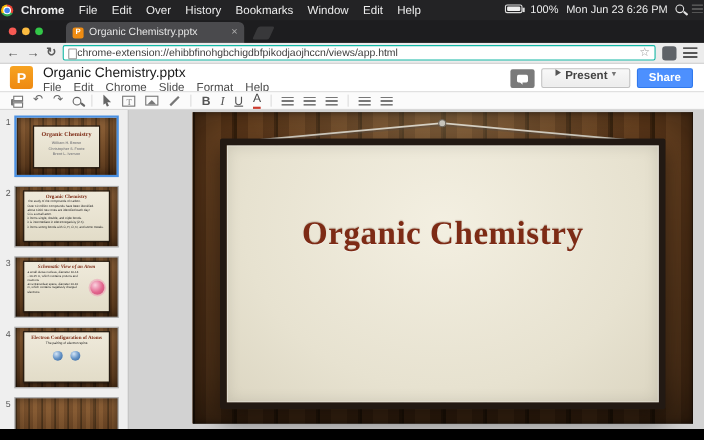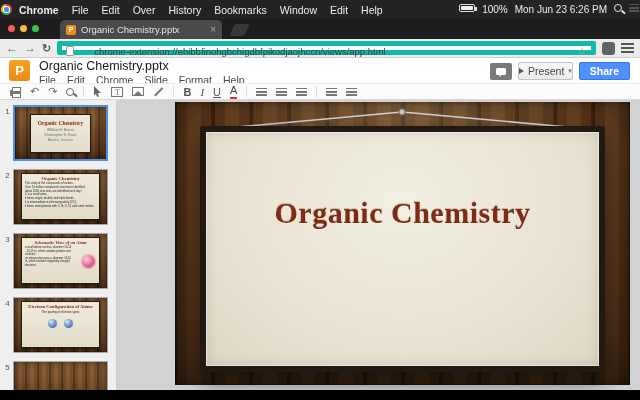--- a/index.html
+++ b/index.html
@@ -41,44 +41,44 @@
   .tab-title { font-size:9.5px; color:#e6e6e6; white-space:nowrap; overflow:hidden; text-overflow:ellipsis; flex:1; }
   .tab-close { font-size:10px; color:#aaa; line-height:10px; }
   .newtab { position:absolute; left:232px; top:5px; width:15px; height:12px; background:#38383a;
             transform:skewX(-25deg); border-radius:2px; }
 
   
   .addressbar { position:absolute; top:39px; left:0; right:0; height:19px; background:#ececec;
                 border-bottom:1px solid #cfcfcf; display:flex; align-items:center; gap:6px; padding:0 6px; }
   .nav-ic { font-size:12px; font-weight:bold; color:#5a5a5a; line-height:1; }
   .nav-ic.refresh { font-size:11px; }
-  .urlbox { flex:1; height:14px; background:#fff; border:5px solid #14b8a6; border-radius:2px;
-            display:flex; align-items:flex-start; gap:20px; padding:0 4px; }
+  .urlbox { flex:1; height:14px; background:#fff; border:1px solid #14b8a6; border-radius:2px;
+            display:flex; align-items:flex-end; gap:0; padding:0 4px; }
   .page-ic { width:8px; height:10px; border:1px solid #9b9b9b; border-radius:1px; background:#fff; flex:0 0 auto; }
   .url { font-size:9.5px; color:#3c3c3c; white-space:nowrap; overflow:hidden; text-overflow:ellipsis; flex:1; }
   .star { font-size:11px; color:#9a9a9a; line-height:1; }
   .ext-ic { width:13px; height:13px; border-radius:3px; background:#5f6368; }
 
   
   .appheader { position:absolute; top:58px; left:0; right:0; height:25px; background:#fff; }
   .applogo { position:absolute; left:9px; top:2px; width:21px; height:21px; border-radius:3px;
              background:linear-gradient(#f7a321,#ee8912); color:#fff; font-weight:bold; font-size:13px;
              line-height:21px; text-align:center; }
   .doc-block { margin-left:39px; padding-top:1px; }
   .doc-title { font-size:12.5px; color:#1a1a1a; }
   .menus { display:flex; gap:11px; font-size:10.5px; color:#4a4a4a; margin-top:1px; }
   .hdr-right { position:absolute; right:10px; top:4px; display:flex; align-items:center; gap:6px; }
   .comment-btn { width:22px; height:17px; background:#7a7a7a; border-radius:2px; display:flex;
                  align-items:center; justify-content:center; }
   .bubble { width:10px; height:7px; background:#fff; border-radius:1.5px; position:relative; }
   .bubble::after { content:""; position:absolute; left:2px; bottom:-2.5px;
                    border-left:3px solid transparent; border-top:3px solid #fff; }
-  .present-btn { height:18px; display:flex; align-items:center; gap:4px; padding:0 0;
+  .present-btn { height:18px; display:flex; gap:4px; padding:0 12px;
                  background:linear-gradient(#f8f8f8,#ececec); border:1px solid #c1c1c1; border-radius:2px;
-                 font-size:10.5px; color:#444; }
+                 font-size:10.5px; color:#444;font-weight:bold; }
   .playtri { width:0; height:0; border-left:5px solid #555; border-top:3.5px solid transparent;
              border-bottom:3.5px solid transparent; }
   .caret { font-size:7px; color:#777; }
   .share-btn { height:18px; line-height:17px; padding:0 10px; background:#4d90fe; border:1px solid #3079ed;
                border-radius:2px; color:#fff; font-size:10.5px; font-weight:bold; }
 
   
   .fmtbar { position:absolute; top:83px; left:0; right:0; height:17px; background:#fbfbfb;
             border-top:1px solid #ededed; border-bottom:1px solid #d9d9d9;
             display:flex; align-items:center; gap:9px; padding:0 10px; }

